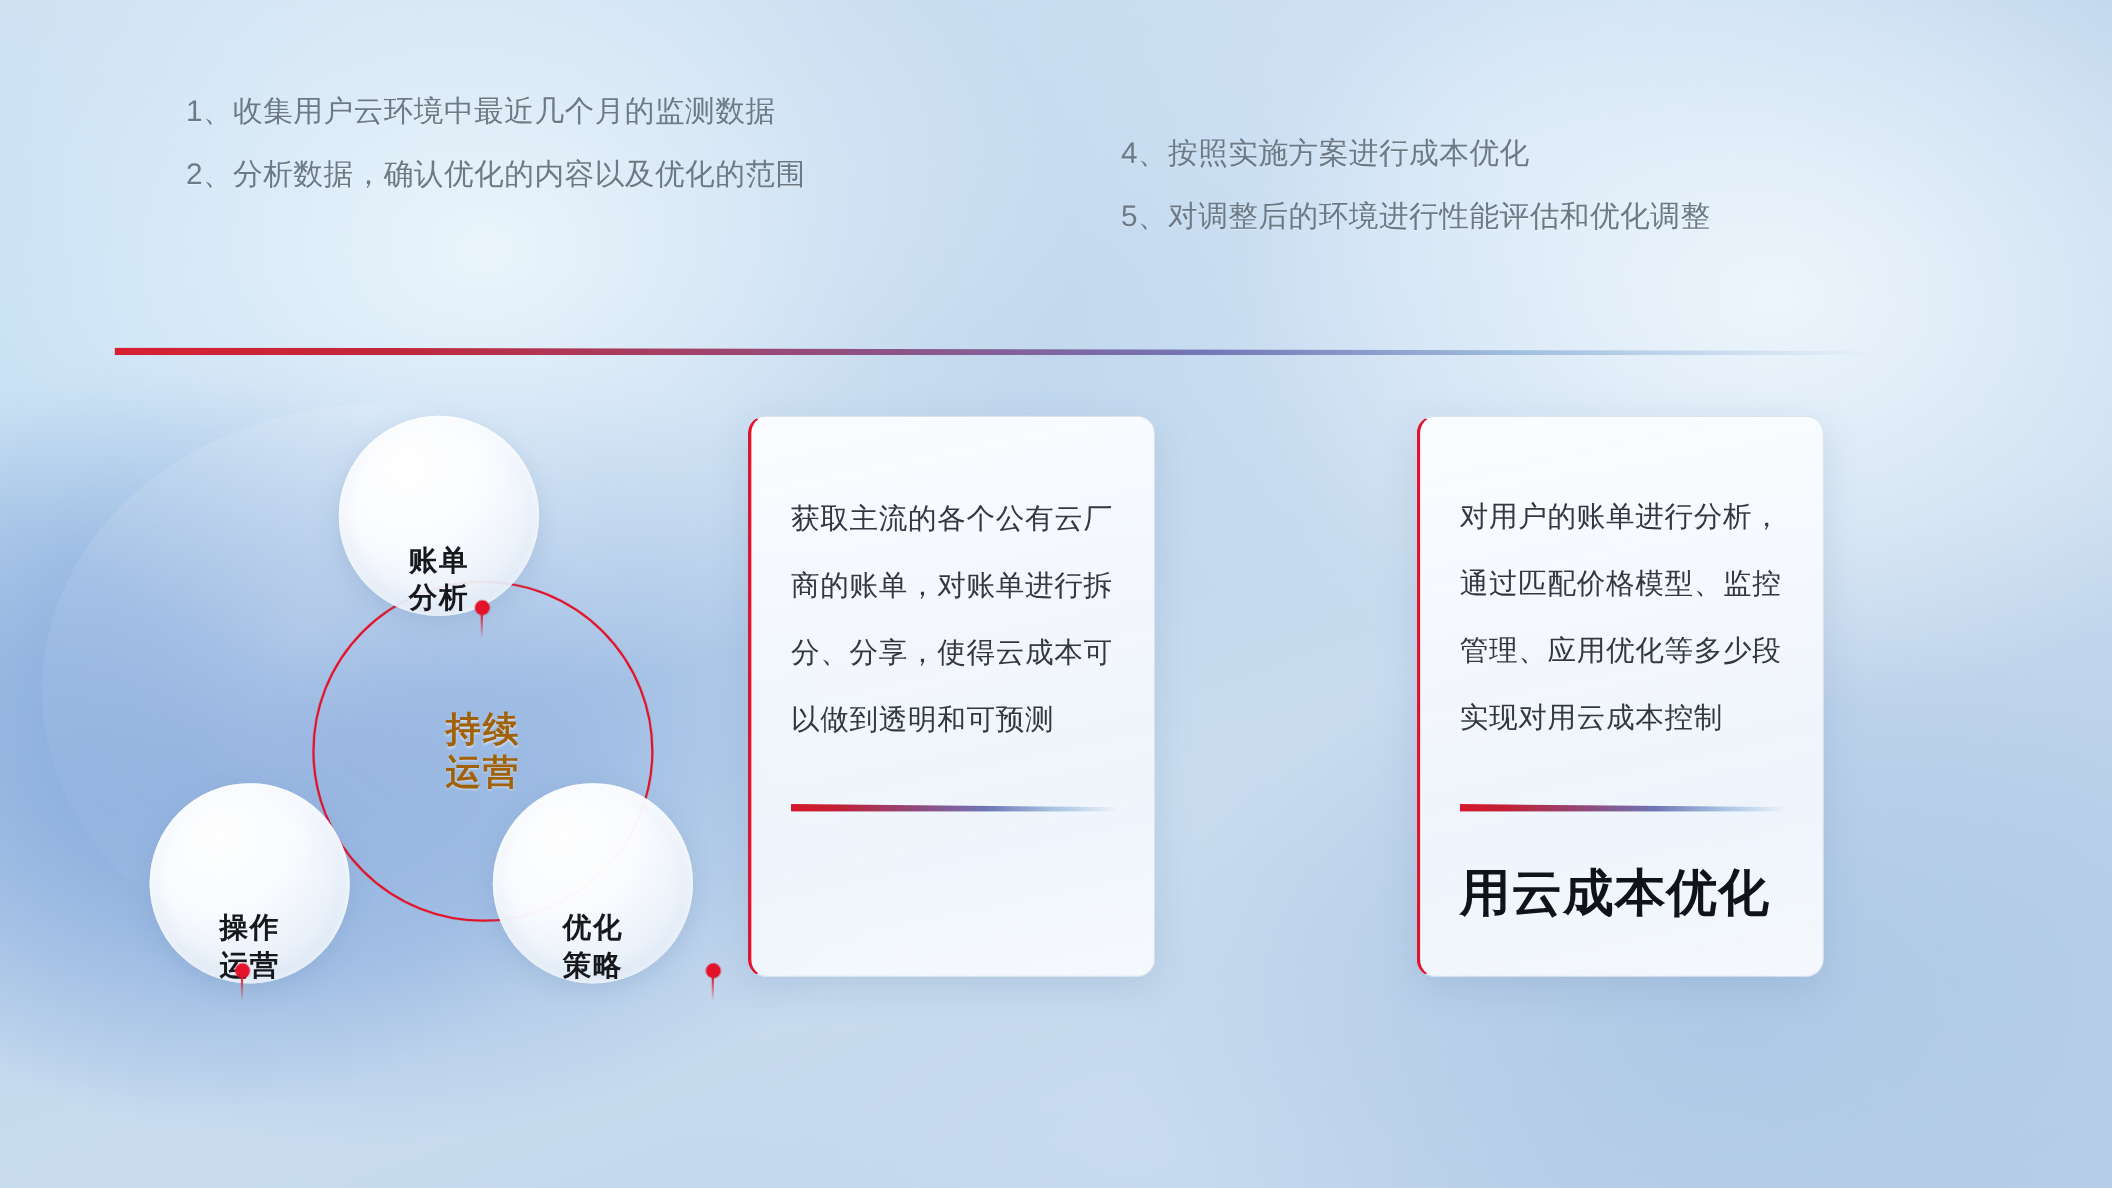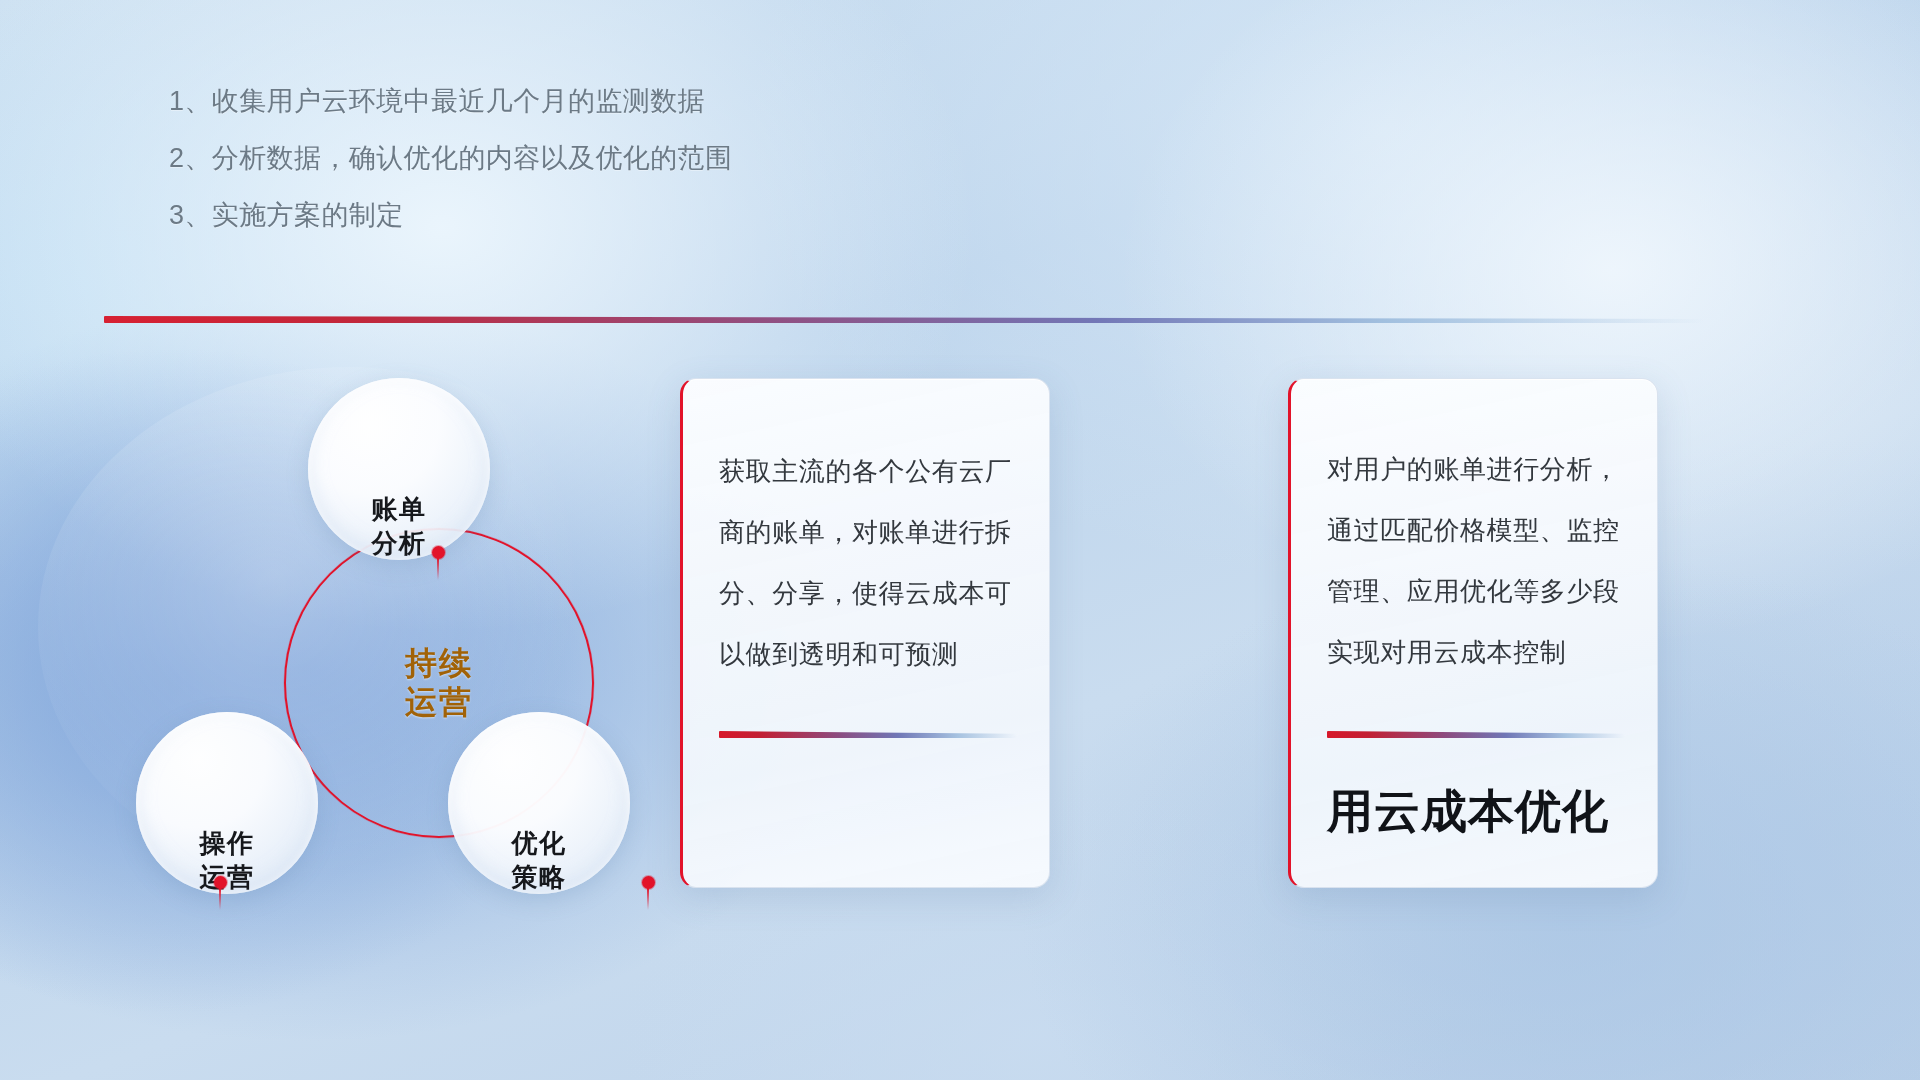--- a/index.html
+++ b/index.html
@@ -165,21 +165,24 @@
   <div class="bgGlowB"></div>
   <div class="bgGlowC"></div>
   <div class="bgGlowD"></div>
   <div class="bgSoftArc"></div>
 </div>
 
 <div id="steps">
   <div class="stepcol left">
     <div class="step">1、收集用户云环境中最近几个月的监测数据</div>
     <div class="step">2、分析数据，确认优化的内容以及优化的范围</div>
-    <div class="step">3、实施方案的制定</div>
+  </div>
+  <div class="stepcol right">
+    <div class="step">4、按照实施方案进行成本优化</div>
+    <div class="step">5、对调整后的环境进行性能评估和优化调整</div>
   </div>
 </div>
 
 <div id="rule"></div>
 
 <div id="venn">
   <div class="bigring"></div>
   <div class="centerlabel">
     <span>持续</span>
     <span>运营</span>

